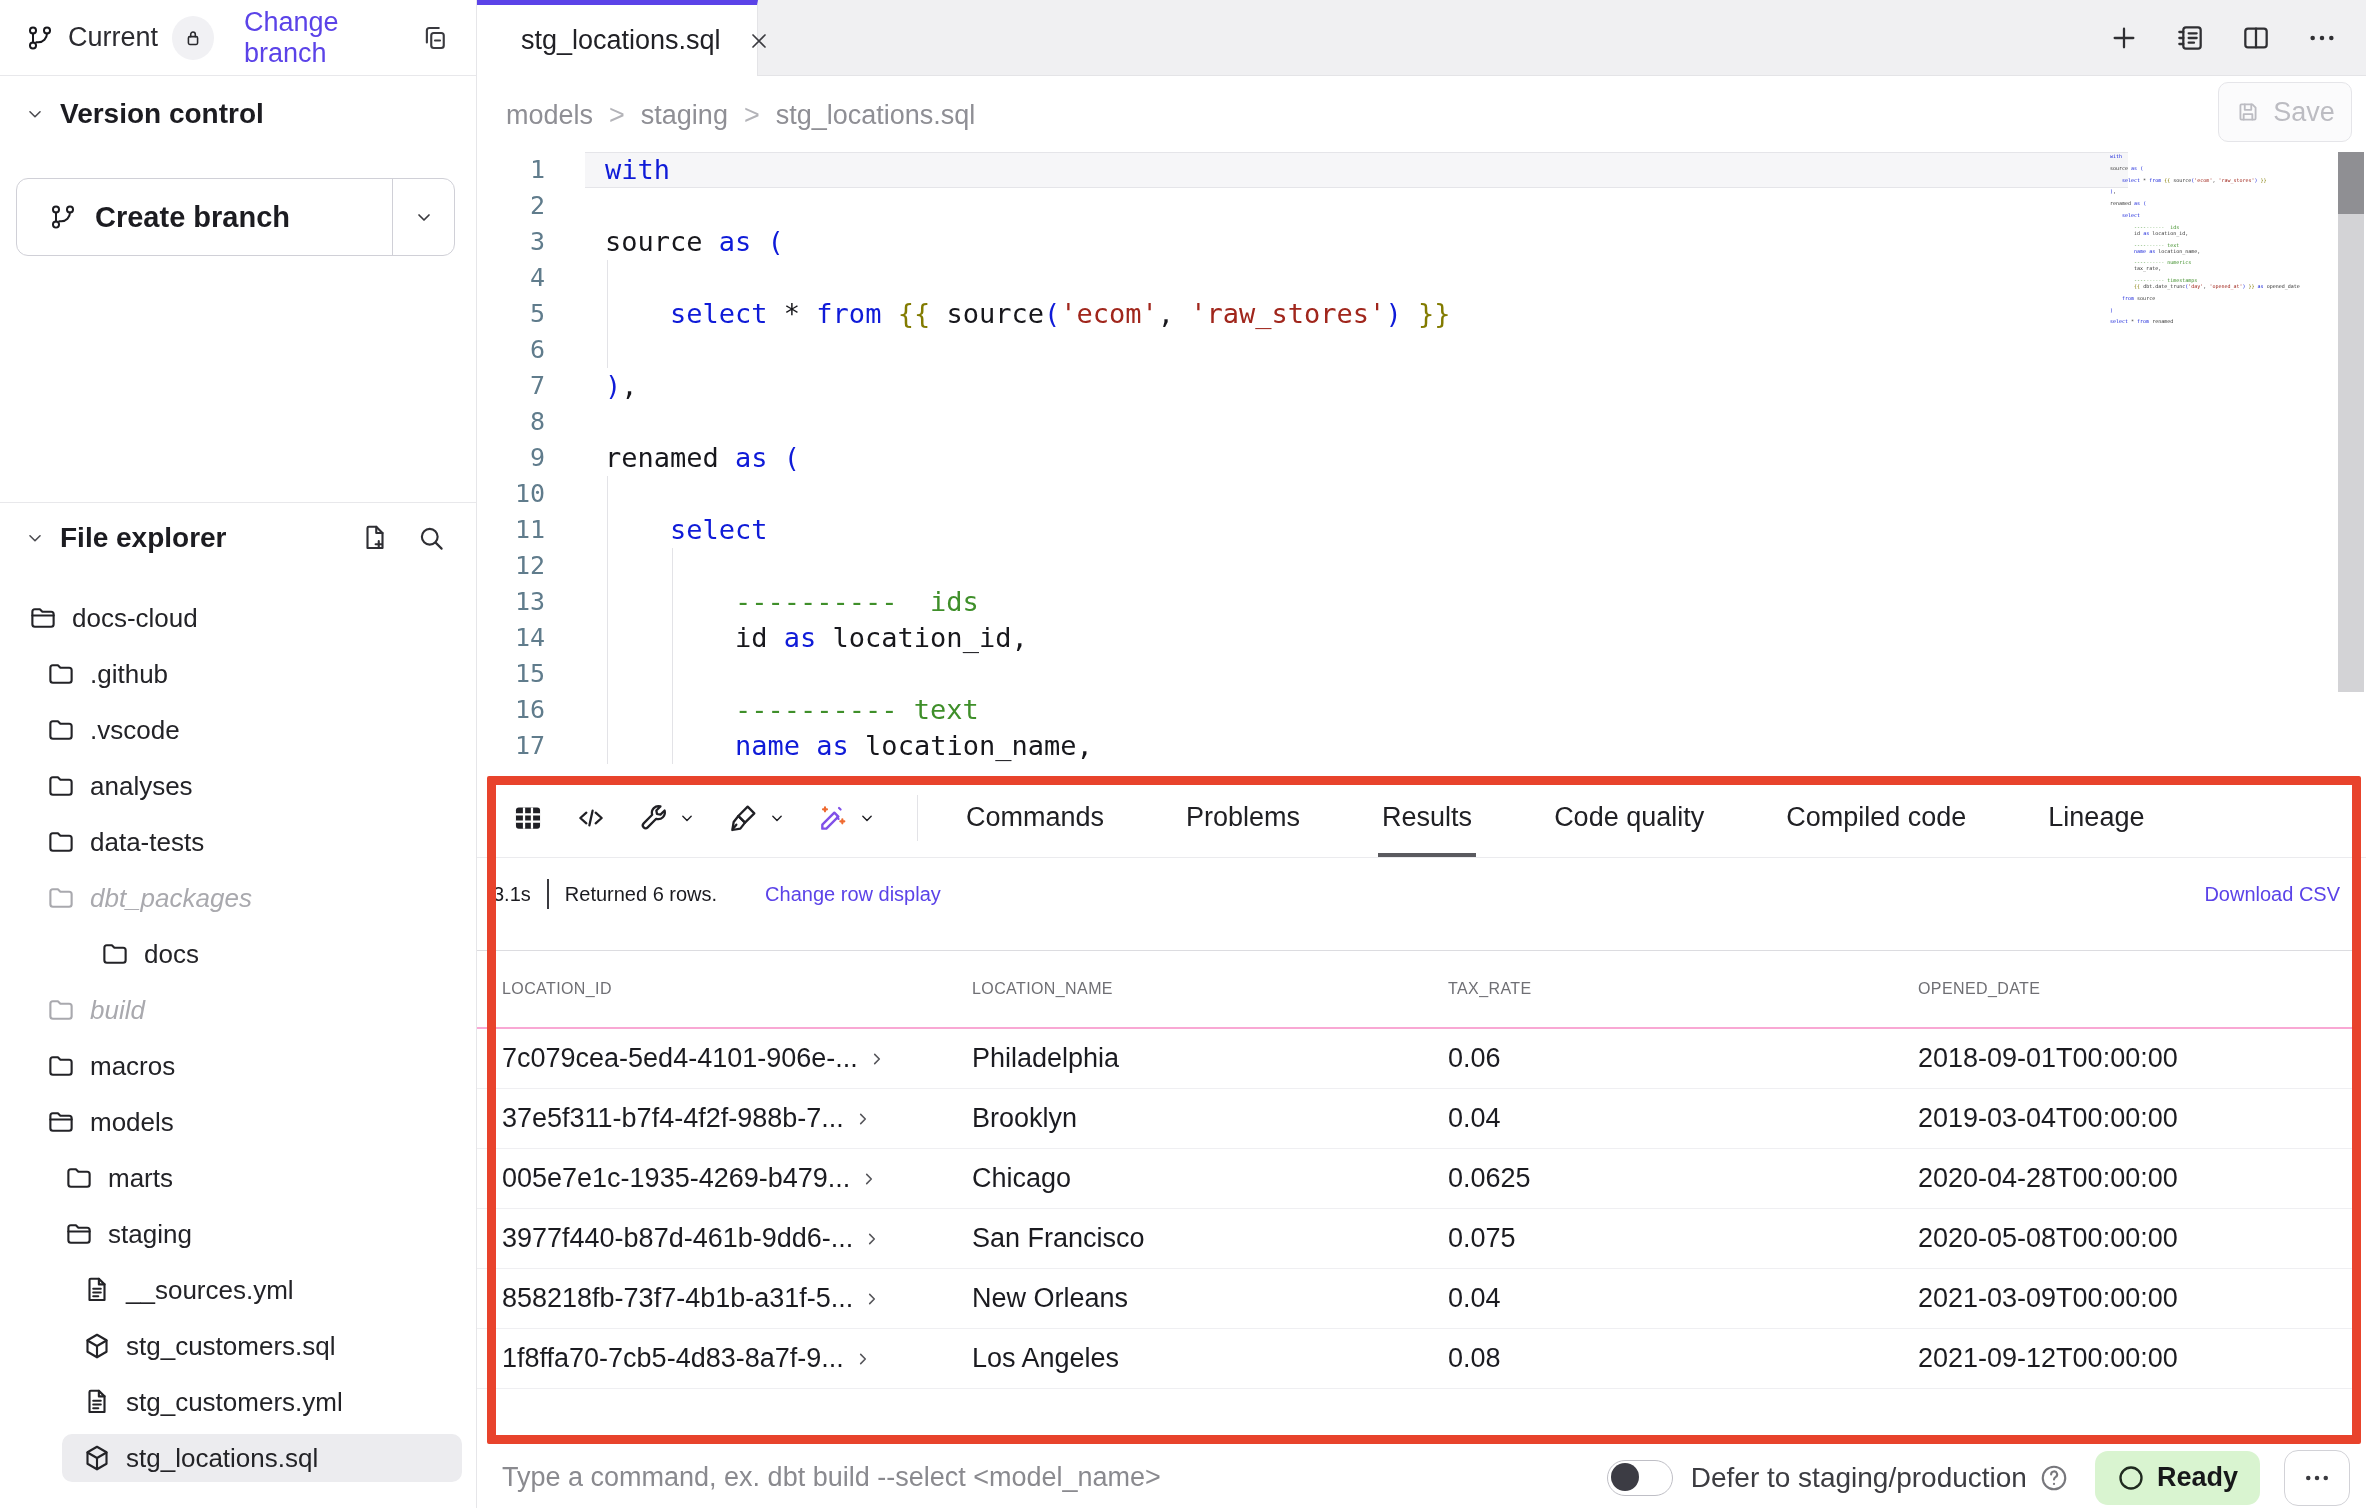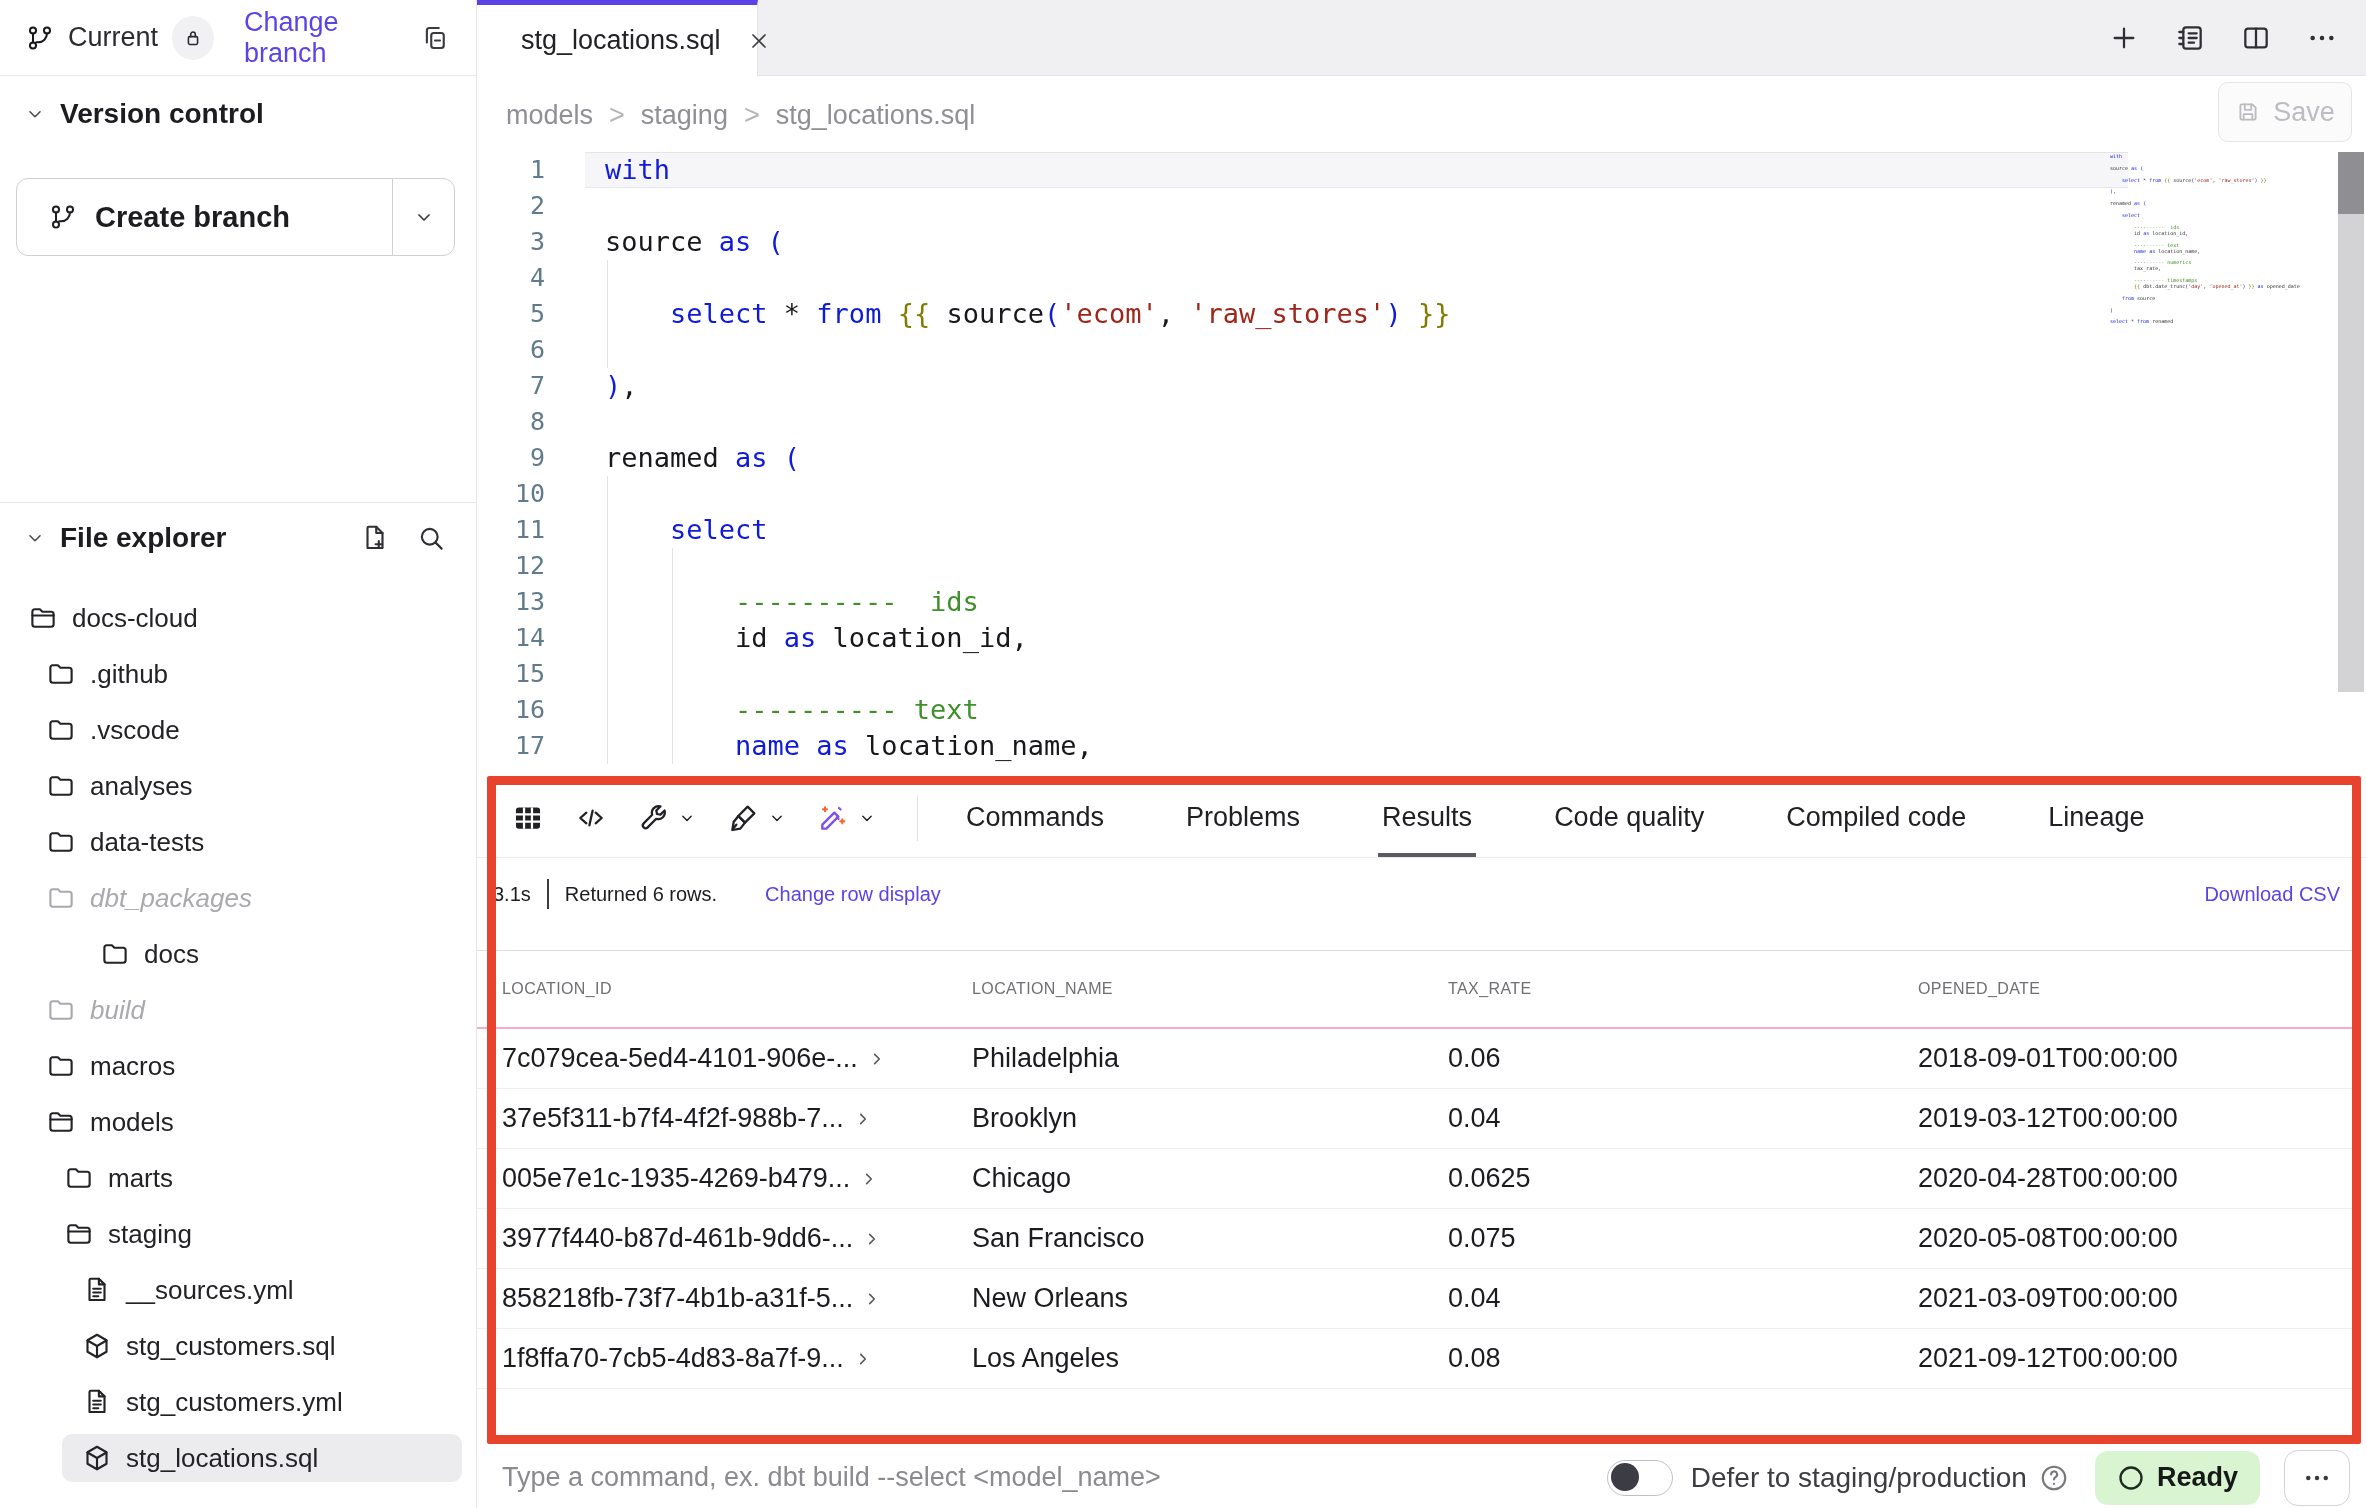--- a/index.html
+++ b/index.html
@@ -541,21 +541,21 @@
             <span class="idcell">
               <span class="idtxt">37e5f311-b7f4-4f2f-988b-7...</span>
               <span class="exp">
                 <svg class="ic" width="22" height="22" viewBox="0 0 24 24">
                   <path d="M9.5 7l5 5-5 5"></path>
                 </svg>
               </span>
             </span>
             <span>Brooklyn</span>
             <span>0.04</span>
-            <span>2019-03-12T00:00:00</span>
+            <span>2019-03-04T00:00:00</span>
           </div>
           <div class="trow body">
             <span class="idcell">
               <span class="idtxt">005e7e1c-1935-4269-b479...</span>
               <span class="exp">
                 <svg class="ic" width="22" height="22" viewBox="0 0 24 24">
                   <path d="M9.5 7l5 5-5 5"></path>
                 </svg>
               </span>
             </span>

